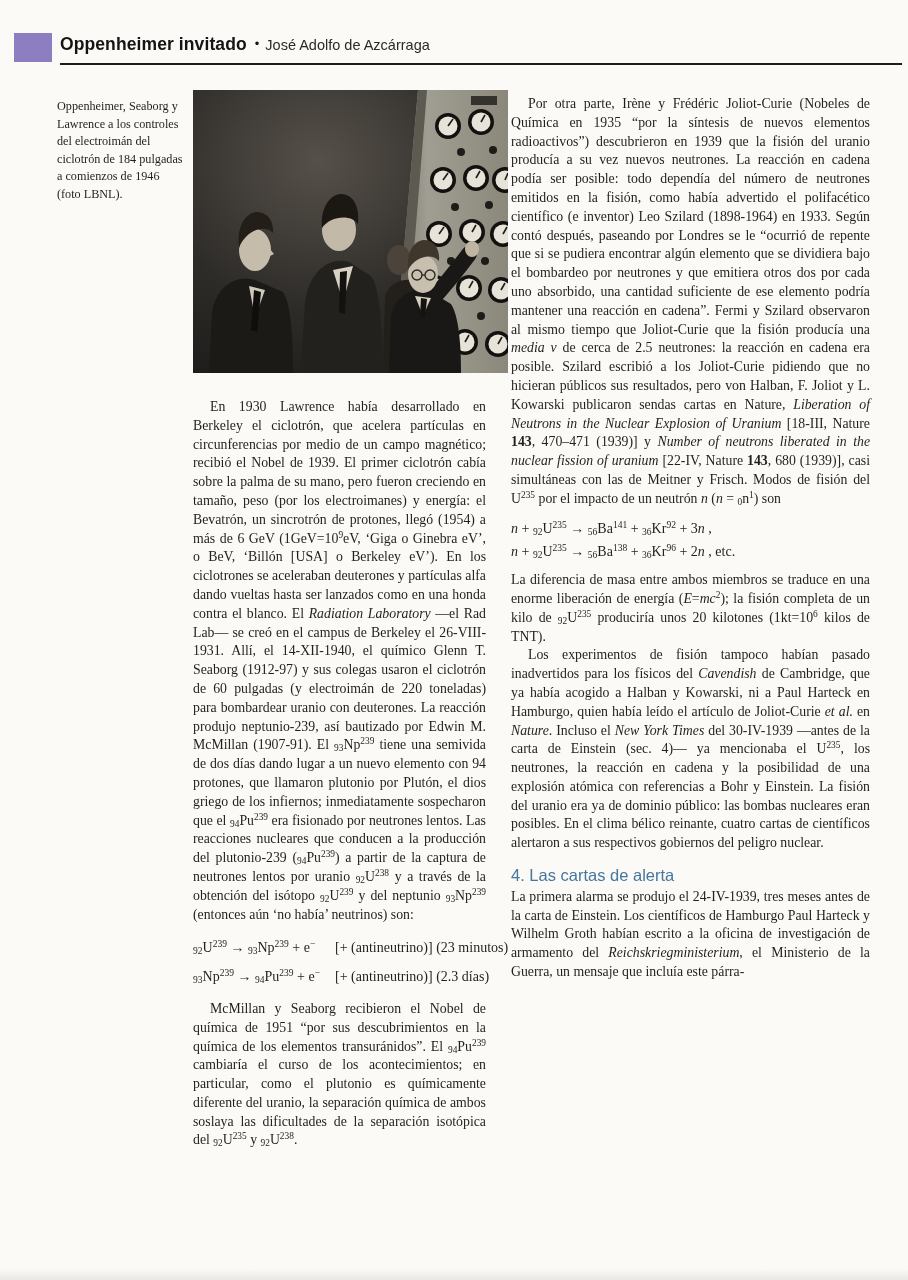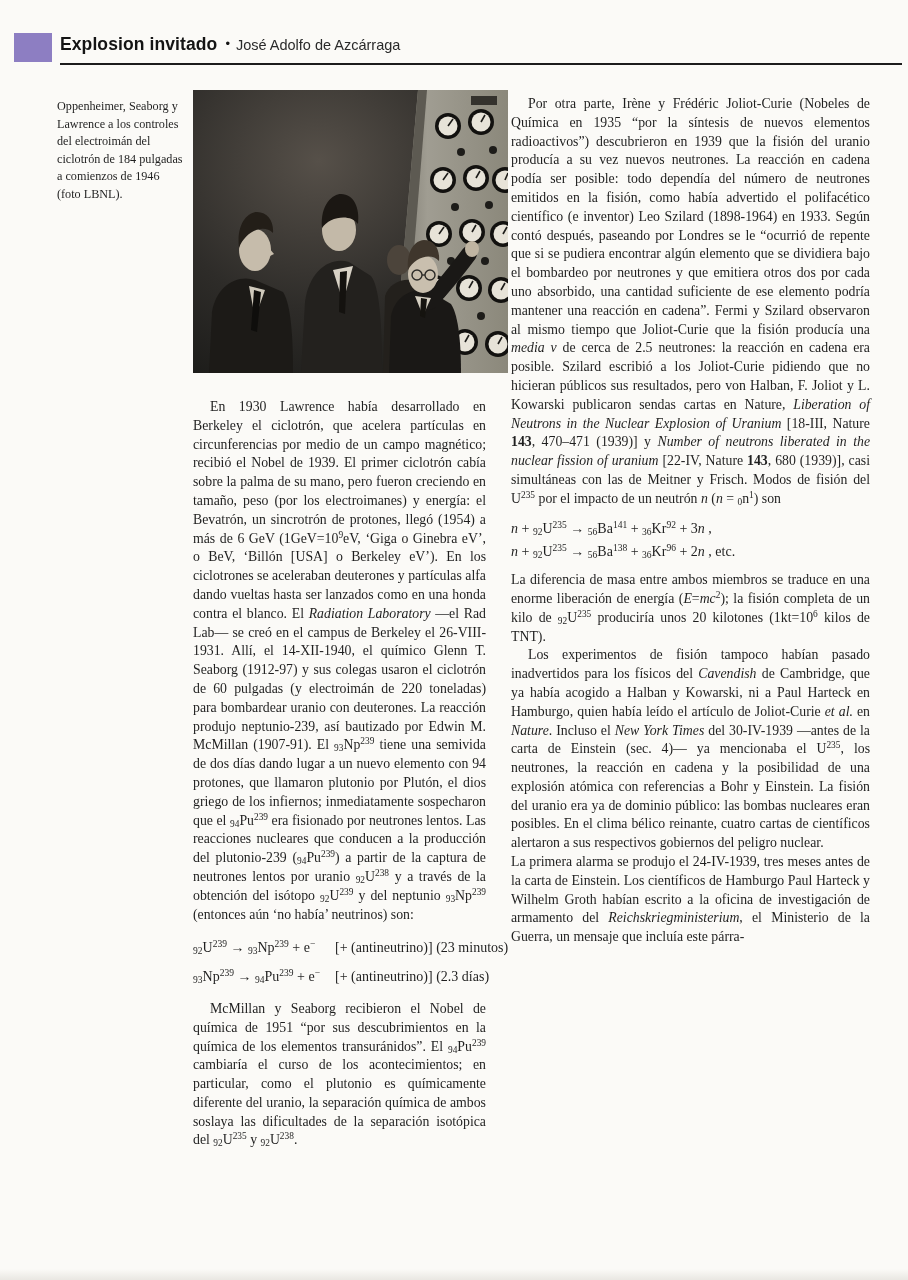--- a/index.html
+++ b/index.html
@@ -54,21 +54,21 @@
   .bottomstrip{position:absolute; left:0; right:0; bottom:0; height:11px;
     background:linear-gradient(#fbfaf7,#e9e7e2);}
 </style>
 </head>
 <body>
 
 <div class="page">
 
   <div class="ksq"></div>
   <div class="kickerline">
-    <span class="ktitle">Explosion invitado</span><span class="kbullet">•</span><span class="kauthor">José Adolfo de Azcárraga</span>
+    <span class="ktitle">Oppenheimer invitado</span><span class="kbullet">•</span><span class="kauthor">José Adolfo de Azcárraga</span>
   </div>
   <div class="krule"></div>
 
   <aside class="caption">Oppenheimer, Seaborg y Lawrence a los controles del electroimán del ciclotrón de 184 pulgadas a comienzos de 1946 (foto LBNL).</aside>
 
   <figure class="photo">
     <svg width="315" height="283" viewBox="0 0 315 283">
       <defs>
         <radialGradient id="bgG" cx="40%" cy="25%" r="95%">
           <stop offset="0%" stop-color="#565049"></stop>
@@ -198,20 +198,21 @@
   </section>
 
   <section class="col right">
     <p class="para indent"><span>Por otra parte, Irène y Frédéric Joliot-Curie (Nobeles de Química en 1935 “por la síntesis de nuevos elementos radioactivos”) descubrieron en 1939 que la fisión del uranio producía a su vez nuevos neutrones. La reacción en cadena podía ser posible: todo dependía del número de neutrones emitidos en la fisión, como había advertido el polifacético científico (e inventor) Leo Szilard (1898-1964) en 1933. Según contó después, paseando por Londres se le “ocurrió de repente que si se pudiera encontrar algún elemento que se dividiera bajo el bombardeo por neutrones y que emitiera otros dos por cada uno absorbido, una cantidad suficiente de ese elemento podría mantener una reacción en cadena”. Fermi y Szilard observaron al mismo tiempo que Joliot-Curie que la fisión producía una </span><i>media ν</i><span> de cerca de 2.5 neutrones: la reacción en cadena era posible. Szilard escribió a los Joliot-Curie pidiendo que no hicieran públicos sus resultados, pero von Halban, F. Joliot y L. Kowarski publicaron sendas cartas en Nature, </span><i>Liberation of Neutrons in the Nuclear Explosion of Uranium</i><span> [18-III, Nature </span><b>143</b><span>, 470–471 (1939)] y </span><i>Number of neutrons liberated in the nuclear fission of uranium</i><span> [22-IV, Nature </span><b>143</b><span>, 680 (1939)], casi simultáneas con las de Meitner y Frisch. Modos de fisión del U</span><sup>235</sup><span> por el impacto de un neutrón </span><i>n</i><span> (</span><i>n</i><span> = </span><sub>0</sub><span>n</span><sup>1</sup><span>) son</span></p>
     <div class="eqs center">
       <div class="eqc"><i>n</i><span> + </span><sub>92</sub><span>U</span><sup>235</sup><span> → </span><sub>56</sub><span>Ba</span><sup>141</sup><span> + </span><sub>36</sub><span>Kr</span><sup>92</sup><span> + 3</span><i>n</i><span> ,</span></div>
       <div class="eqc"><i>n</i><span> + </span><sub>92</sub><span>U</span><sup>235</sup><span> → </span><sub>56</sub><span>Ba</span><sup>138</sup><span> + </span><sub>36</sub><span>Kr</span><sup>96</sup><span> + 2</span><i>n</i><span> , etc.</span></div>
     </div>
     <p class="para"><span>La diferencia de masa entre ambos miembros se traduce en una enorme liberación de energía (</span><i>E</i><span>=</span><i>mc</i><sup>2</sup><span>); la fisión completa de un kilo de </span><sub>92</sub><span>U</span><sup>235</sup><span> produciría unos 20 kilotones (1kt=10</span><sup>6</sup><span> kilos de TNT).</span></p>
     <p class="para indent"><span>Los experimentos de fisión tampoco habían pasado inadvertidos para los físicos del </span><i>Cavendish</i><span> de Cambridge, que ya había acogido a Halban y Kowarski, ni a Paul Harteck en Hamburgo, quien había leído el artículo de Joliot-Curie </span><i>et al.</i><span> en </span><i>Nature</i><span>. Incluso el </span><i>New York Times</i><span> del 30-IV-1939 —antes de la carta de Einstein (sec. 4)— ya mencionaba el U</span><sup>235</sup><span>, los neutrones, la reacción en cadena y la posibilidad de una explosión atómica con referencias a Bohr y Einstein. La fisión del uranio era ya de dominio público: las bombas nucleares eran posibles. En el clima bélico reinante, cuatro cartas de científicos alertaron a sus respectivos gobiernos del peligro nuclear.</span></p>
+    <h3 class="h">4. Las cartas de alerta</h3>
     <p class="para"><span>La primera alarma se produjo el 24-IV-1939, tres meses antes de la carta de Einstein. Los científicos de Hamburgo Paul Harteck y Wilhelm Groth habían escrito a la oficina de investigación de armamento del </span><i>Reichskriegministerium</i><span>, el Ministerio de la Guerra, un mensaje que incluía este párra-</span></p>
   </section>
 
   <footer class="foot">
     <span class="fnum">30</span>
     <span class="fjournal">Revista Española de Física</span>
     <span class="fbull">•</span>
     <span class="fissue">38-1</span>
     <span class="fbull">•</span>
     <span class="fdate">enero-marzo 2033</span>

